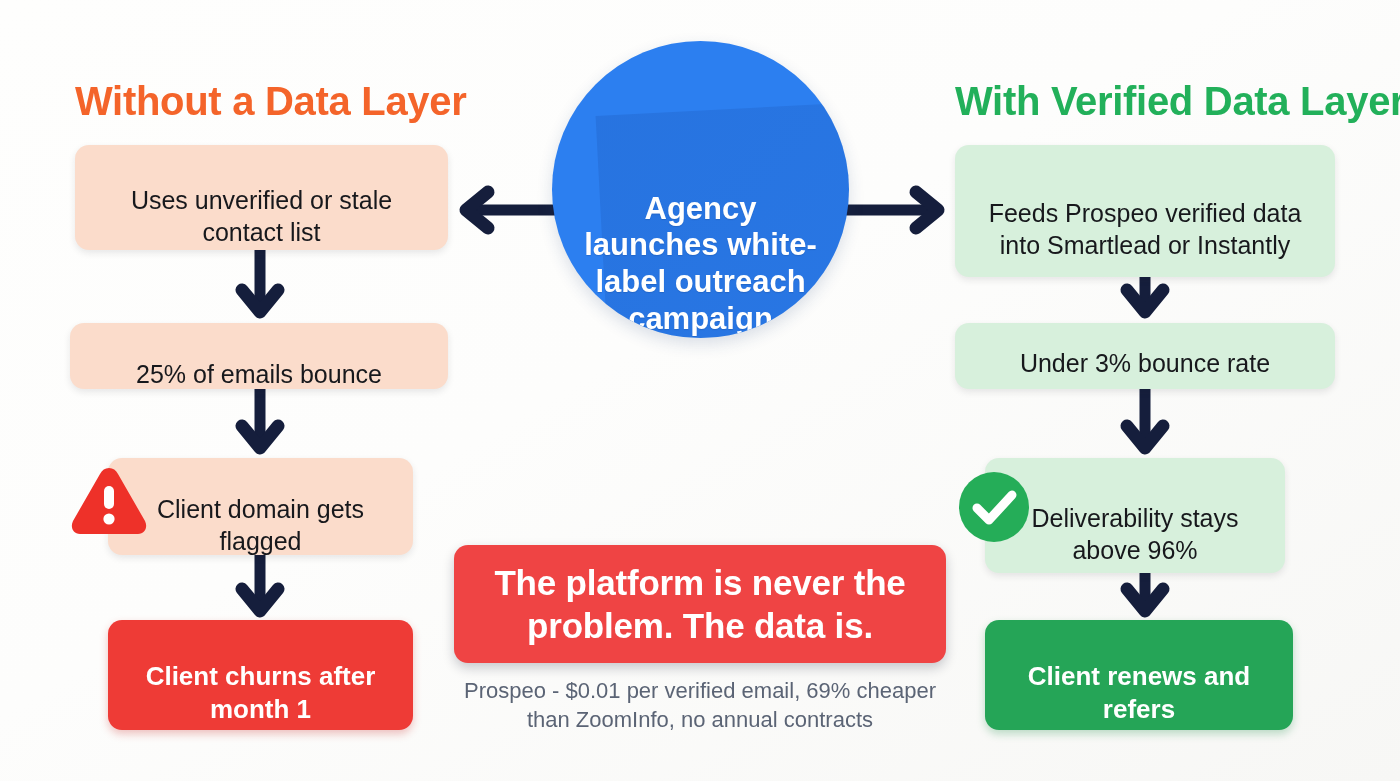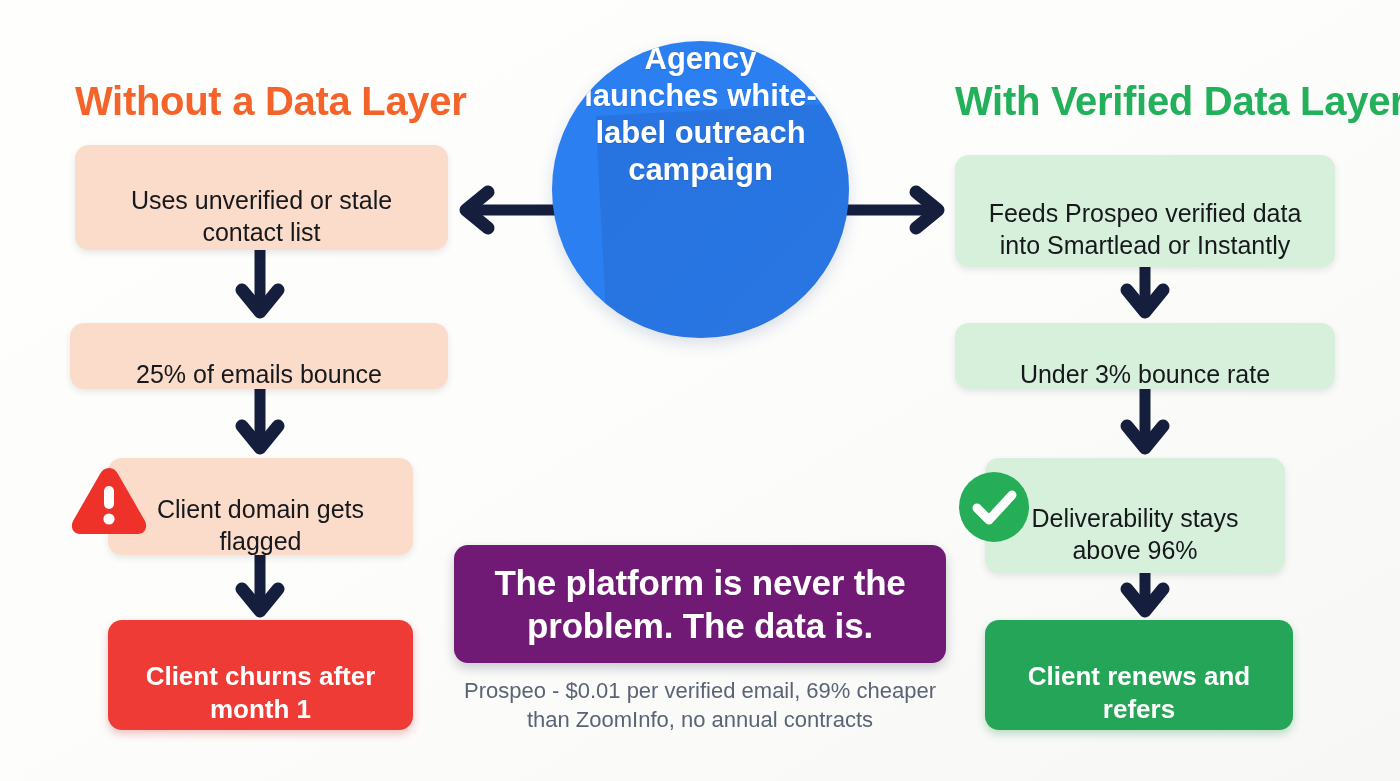--- a/index.html
+++ b/index.html
@@ -47,35 +47,35 @@
   .bg-red   { background: #EE3B36; box-shadow: 0 4px 9px rgba(200,40,35,0.28); }
   .bg-green { background: #25A557; box-shadow: 0 4px 9px rgba(25,140,70,0.28); }
 
   
   #box-l1 { left: 75px;  top: 145px; width: 373px; height: 105px; }
   #box-l2 { left: 70px;  top: 323px; width: 378px; height: 66px;  }
   #box-l3 { left: 108px; top: 458px; width: 305px; height: 97px;  }
   #box-l4 { left: 108px; top: 620px; width: 305px; height: 110px; }
 
   
-  #box-r1 { left: 955px;  top: 155px; width: 380px; height: 112px; }
-  #box-r2 { left: 955px;  top: 323px; width: 380px; height: 66px;  }
+  #box-r1 { left: 955px;  top: 145px; width: 380px; height: 132px; }
+  #box-r2 { left: 955px;  top: 323px; width: 380px; height: 66px; align-items: flex-end;  }
   #box-r3 { left: 985px;  top: 458px; width: 300px; height: 115px;  }
   #box-r4 { left: 985px;  top: 620px; width: 308px; height: 110px; }
 
   
   #hub {
     position: absolute;
     left: 552px; top: 41px;
     width: 297px; height: 297px;
     border-radius: 50%;
     background: #2C7FF0;
     overflow: hidden;
     box-shadow: 0 6px 16px rgba(30,60,120,0.16);
-    display: flex; align-items: flex-start; justify-content: center;
+    display: flex; align-items: flex-end; justify-content: center;
   }
   #hub-shadow {
     position: absolute;
     left: 18%; top: 22%;
     width: 125%; height: 125%;
     background: linear-gradient(135deg, rgba(20,70,160,0.20) 0%, rgba(20,70,160,0.16) 55%, rgba(20,70,160,0.0) 75%);
     transform: rotate(-3deg);
     pointer-events: none;
   }
   #hub-text {
@@ -106,21 +106,21 @@
     position: absolute;
     left: 957px; top: 470px;
     width: 74px; height: 74px;
   }
 
   
   #callout {
     position: absolute;
     left: 454px; top: 545px;
     width: 492px; height: 118px;
-    background: #701a75;
+    background: #ef4444;
     border-radius: 14px;
     display: flex; align-items: center; justify-content: center;
     box-shadow: 0 5px 12px rgba(20,25,45,0.22);
   }
   #callout-text {
     color: #ffffff;
     font-weight: bold;
     font-size: 35px;
     line-height: 1.24;
     text-align: center;

